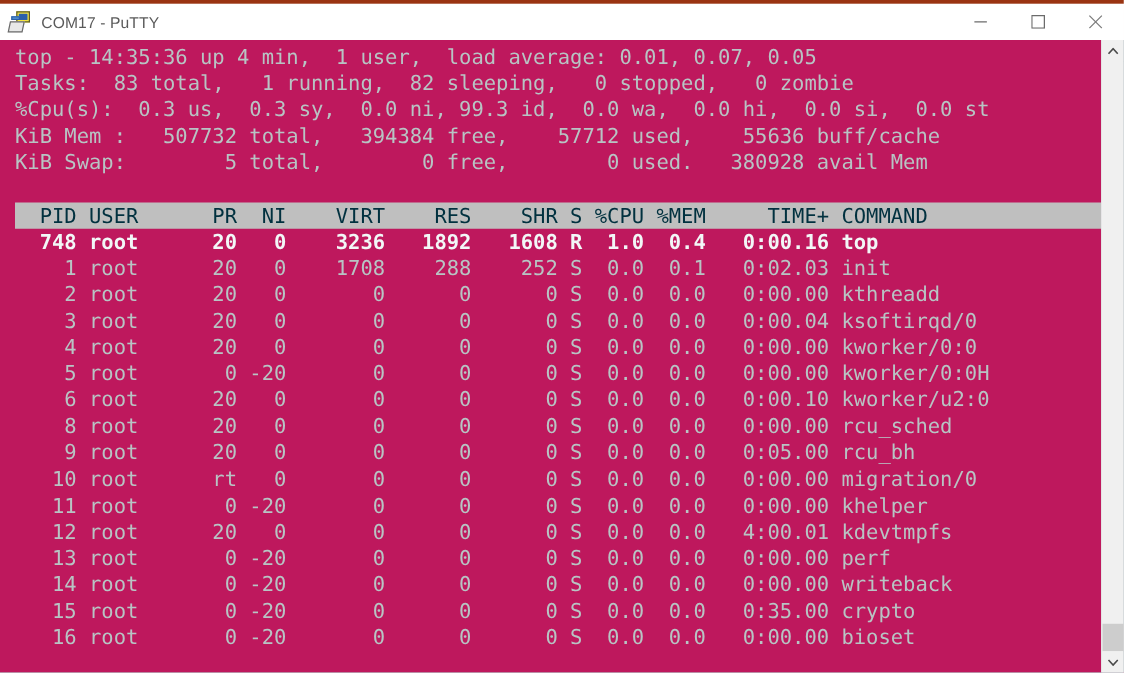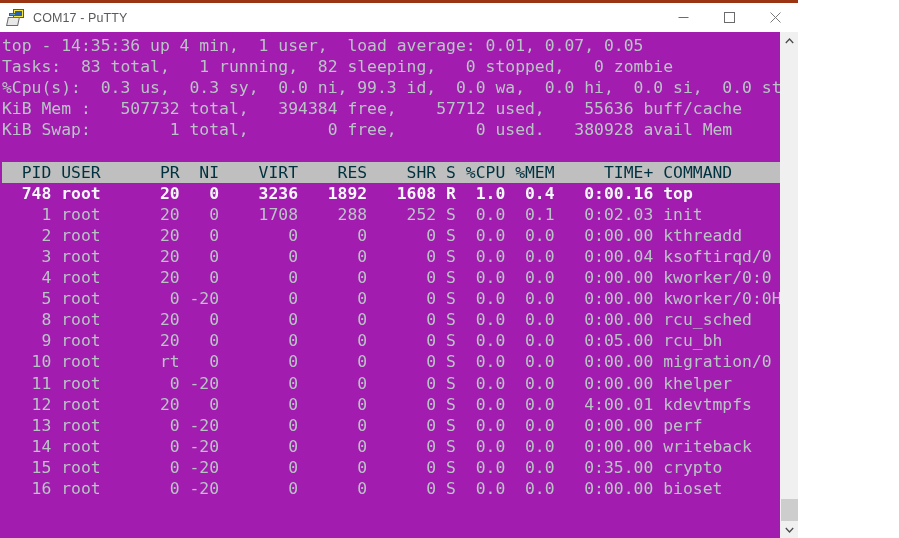--- a/index.html
+++ b/index.html
@@ -9,21 +9,21 @@
   }
   body {
     width: 899px;
     height: 538px;
     overflow: hidden;
     font-family: "Liberation Sans", sans-serif;
   }
 
   #window {
     position: relative;
-    width: 798px;
+    width: 899px;
     height: 538px;
     background: #ffffff;
     box-sizing: border-box;
     border-top: 3px solid #9a3412;
     overflow: hidden;
   }
 
   
   #titlebar {
     position: relative;
@@ -104,23 +104,23 @@
 
   
   #terminal-wrap {
     position: relative;
     height: 506px;
     background: #01313f;
     display: flex;
   }
   #terminal {
     flex: 1 1 auto;
-    background: #a21caf;
+    background: #be185d;
     overflow: hidden;
-    padding: 3px 0 0 2px;
+    padding: 3px 0 0 12px;
     box-sizing: border-box;
   }
   .line {
     font-family: "DejaVu Sans Mono", "Liberation Mono", monospace;
     font-size: 16.4px;
     line-height: 21.1px;
     white-space: pre;
     color: #b8c4c4;
     height: 21.1px;
     letter-spacing: 0px;
@@ -201,32 +201,33 @@
   </div>
 
   <div id="terminal-wrap">
 
     <div id="terminal">
 
       <div class="line">top - 14:35:36 up 4 min,  1 user,  load average: 0.01, 0.07, 0.05</div>
       <div class="line">Tasks:  83 total,   1 running,  82 sleeping,   0 stopped,   0 zombie</div>
       <div class="line">%Cpu(s):  0.3 us,  0.3 sy,  0.0 ni, 99.3 id,  0.0 wa,  0.0 hi,  0.0 si,  0.0 st</div>
       <div class="line">KiB Mem :   507732 total,   394384 free,    57712 used,    55636 buff/cache</div>
-      <div class="line">KiB Swap:        1 total,        0 free,        0 used.   380928 avail Mem</div>
+      <div class="line">KiB Swap:        5 total,        0 free,        0 used.   380928 avail Mem</div>
       <div class="line"></div>
 
       <div class="line header">  PID USER      PR  NI    VIRT    RES    SHR S %CPU %MEM     TIME+ COMMAND</div>
 
       <div id="process-rows">
           <div class="line bold">  748 root      20   0    3236   1892   1608 R  1.0  0.4   0:00.16 top</div>
           <div class="line">    1 root      20   0    1708    288    252 S  0.0  0.1   0:02.03 init</div>
           <div class="line">    2 root      20   0       0      0      0 S  0.0  0.0   0:00.00 kthreadd</div>
           <div class="line">    3 root      20   0       0      0      0 S  0.0  0.0   0:00.04 ksoftirqd/0</div>
           <div class="line">    4 root      20   0       0      0      0 S  0.0  0.0   0:00.00 kworker/0:0</div>
           <div class="line">    5 root       0 -20       0      0      0 S  0.0  0.0   0:00.00 kworker/0:0H</div>
+          <div class="line">    6 root      20   0       0      0      0 S  0.0  0.0   0:00.10 kworker/u2:0</div>
           <div class="line">    8 root      20   0       0      0      0 S  0.0  0.0   0:00.00 rcu_sched</div>
           <div class="line">    9 root      20   0       0      0      0 S  0.0  0.0   0:05.00 rcu_bh</div>
           <div class="line">   10 root      rt   0       0      0      0 S  0.0  0.0   0:00.00 migration/0</div>
           <div class="line">   11 root       0 -20       0      0      0 S  0.0  0.0   0:00.00 khelper</div>
           <div class="line">   12 root      20   0       0      0      0 S  0.0  0.0   4:00.01 kdevtmpfs</div>
           <div class="line">   13 root       0 -20       0      0      0 S  0.0  0.0   0:00.00 perf</div>
           <div class="line">   14 root       0 -20       0      0      0 S  0.0  0.0   0:00.00 writeback</div>
           <div class="line">   15 root       0 -20       0      0      0 S  0.0  0.0   0:35.00 crypto</div>
           <div class="line">   16 root       0 -20       0      0      0 S  0.0  0.0   0:00.00 bioset</div>
         </div>

